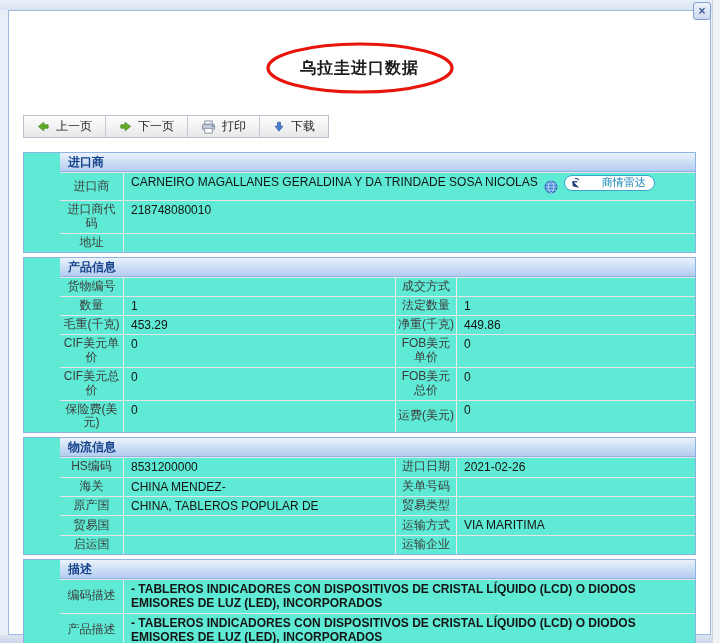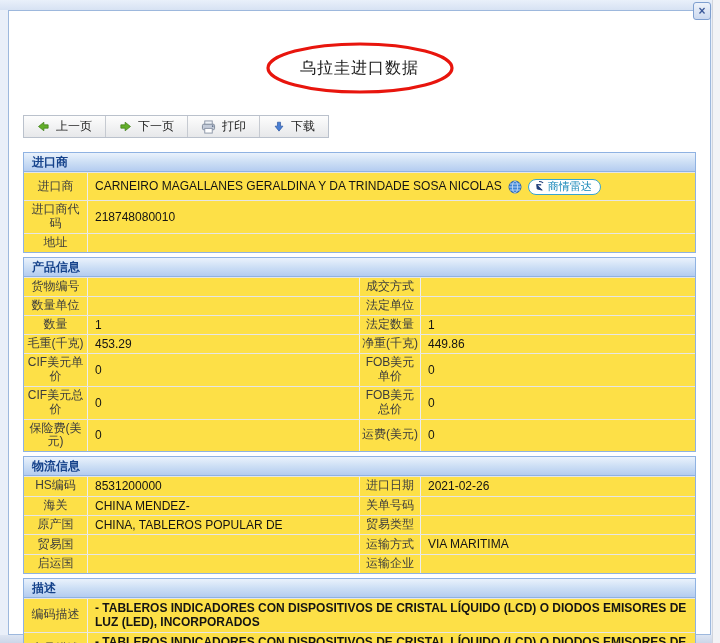--- a/index.html
+++ b/index.html
@@ -17,57 +17,57 @@
   .scroll-strip { position:absolute; top:0; right:0; width:8px; height:643px;
     background:#f2f3f6; border-left:1px solid #d2d5dc; }
   .panel { position:absolute; left:8px; top:10px; width:703px; height:625px;
     background:#fff; border:1px solid #9db8dd; }
   .bottom-band { position:absolute; left:0; top:635px; width:712px; height:8px;
     background:linear-gradient(#dde5f2,#ccd6e8); }
 
   
   .title-wrap { position:relative; margin-top:34px; height:46px;
     display:flex; align-items:center; justify-content:center; }
-  .page-title { font-size:16px; font-weight:normal; color:#1a1a1a; letter-spacing:1px; }
+  .page-title { font-size:16px; font-weight:bold; color:#1a1a1a; letter-spacing:1px; }
   .ellipse-svg { position:absolute; left:50%; top:50%;
     transform:translate(-50%,-50%); pointer-events:none; }
 
   
   .toolbar { display:inline-flex; margin:24px 0 0 14px; height:23px;
     border:1px solid #bac1cc; background:linear-gradient(#fdfdfd,#e7e8ea);
     align-items:stretch;font-family:Liberation Mono, monospace; }
   .tb-btn { display:flex; align-items:center; gap:6px; padding:0 13px;
     font-size:12px; color:#222; border-right:1px solid #c6cad1; cursor:pointer;
     background:transparent; border-top:0; border-bottom:0; border-left:0;
     font-family:inherit; }
   .tb-btn:last-child { border-right:0; }
   .tb-btn svg { display:block; }
 
   
   .content { margin:14px 14px 0 14px; }
-  .section { border:1px solid #8fb2e2; margin-bottom:4px; background:#fde047; }
+  .section { border:1px solid #8fb2e2; margin-bottom:4px; background:#5eead4;padding-left:36px; }
   .section-header { height:19px; line-height:19px; padding-left:8px;
     font-size:12px; font-weight:bold; color:#15428b;
     background:linear-gradient(#eaf2fc,#cddff5 50%,#b4ccf0);
     border-bottom:1px solid #8fb2e2; }
   .trow { display:flex; align-items:stretch; border-top:1px solid #e6e6e6;
     font-size:12px; min-height:19px; }
   .trow:first-of-type { border-top:0; }
   .lc { width:64px; flex:none; display:flex; align-items:center;
     justify-content:center; text-align:center; color:#3d3d3d;
     padding:2px 2px; border-right:1px solid #ededed; line-height:1.15; }
-  .vc { flex:1; display:flex; align-items:center; gap:6px;
+  .vc { flex:1; display:flex; gap:6px;
     padding:2px 7px; color:#141414; line-height:1.2; }
   .vc1 { flex:none; width:272px; border-right:1px solid #ededed; }
   .lc2 { width:61px; }
   .row-tall { min-height:28px; }
   .row-desc .vc { align-items:center;font-weight:bold; }
 
   
-  .radar-badge { display:inline-flex; align-items:center; gap:3px;
+  .radar-badge { display:inline-flex; align-items:center; gap:21px;
     border:1px solid #3aa4cf; border-radius:10px; padding:0 8px 0 5px;
     height:16px; font-size:11px; color:#1586b8; cursor:pointer; background:#fff;
     white-space:nowrap; }
 
   .icon { display:inline-flex; align-items:center; }
 </style>
 </head>
 <body>
 
 <div class="titlebar"></div>
@@ -161,26 +161,20 @@
     <div class="section">
       <div class="section-header">产品信息</div>
 
       <div class="trow">
         <div class="lc">货物编号</div>
         <div class="vc vc1"></div>
         <div class="lc lc2">成交方式</div>
         <div class="vc"></div>
       </div>
       <div class="trow">
-        <div class="lc">数量单位</div>
-        <div class="vc vc1"></div>
-        <div class="lc lc2">法定单位</div>
-        <div class="vc"></div>
-      </div>
-      <div class="trow">
         <div class="lc">数量</div>
         <div class="vc vc1">1</div>
         <div class="lc lc2">法定数量</div>
         <div class="vc">1</div>
       </div>
       <div class="trow">
         <div class="lc">毛重(千克)</div>
         <div class="vc vc1">453.29</div>
         <div class="lc lc2">净重(千克)</div>
         <div class="vc">449.86</div>

